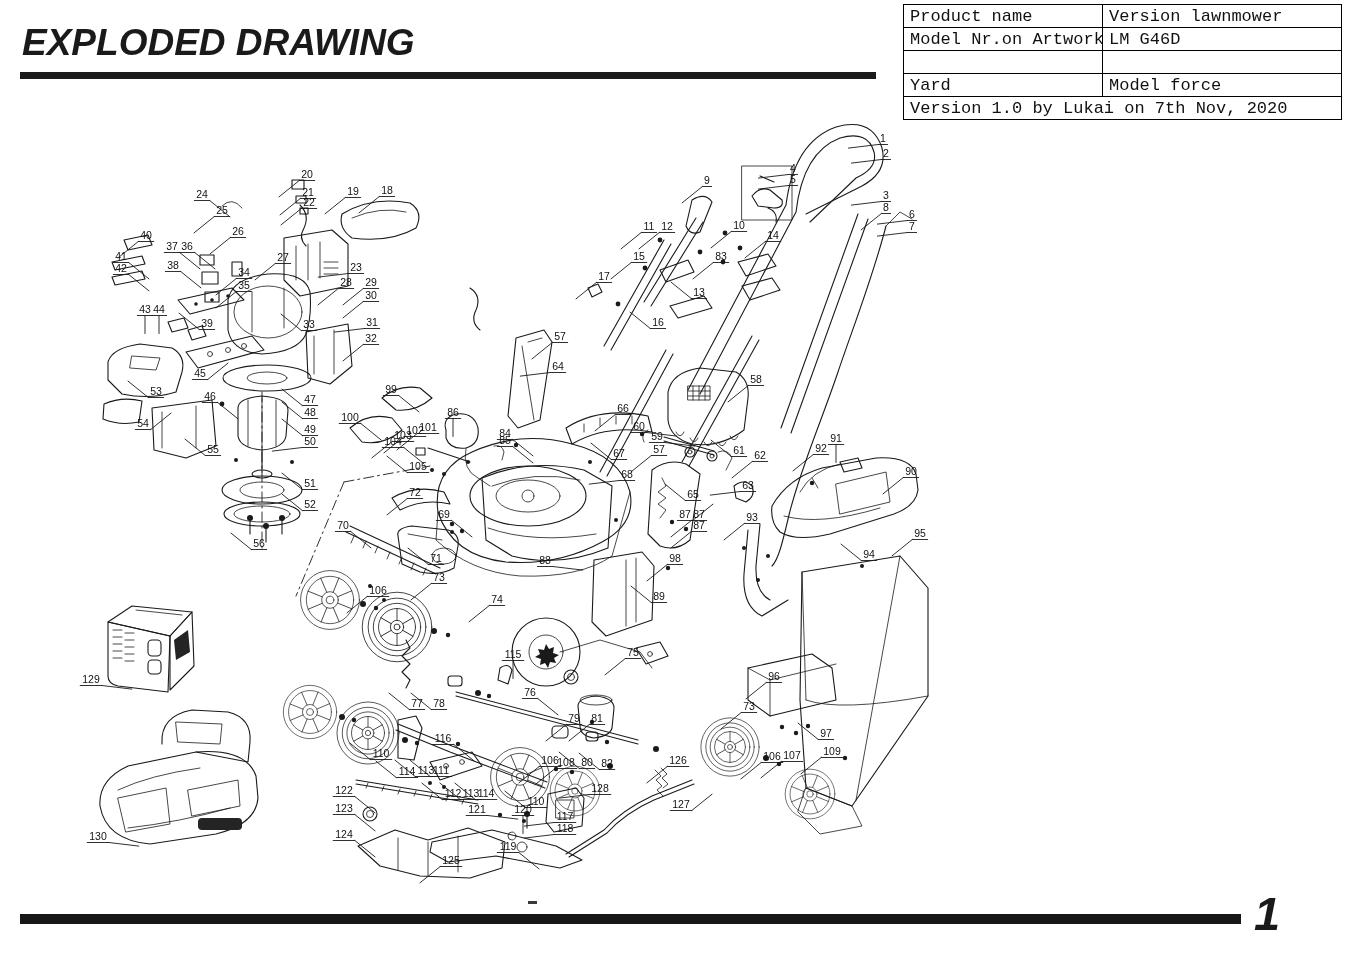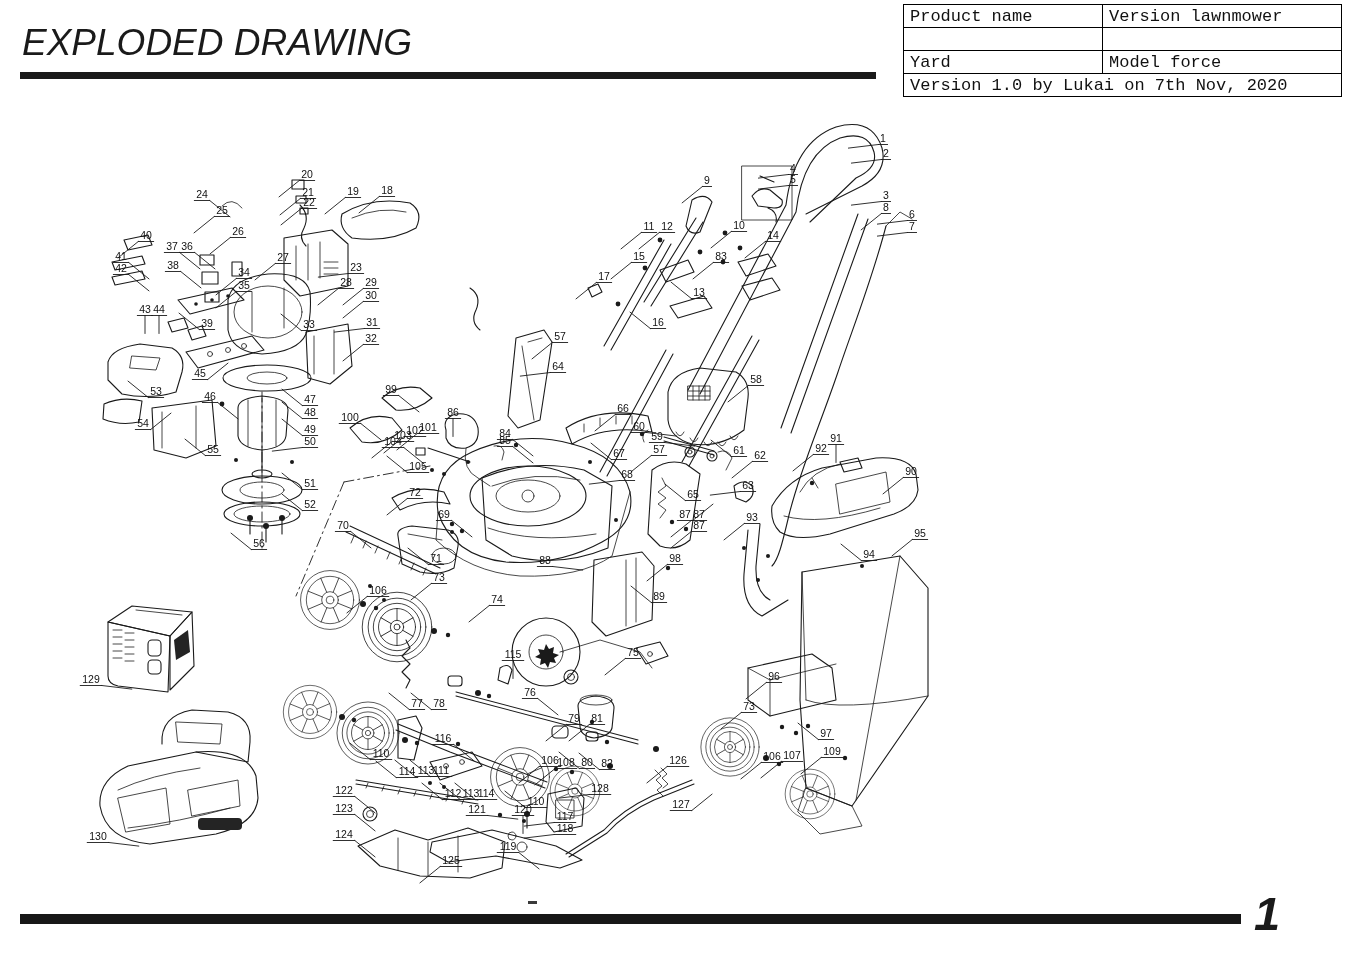--- a/index.html
+++ b/index.html
@@ -1,18 +1,18 @@
 <!DOCTYPE html>
 <html><head>
 <meta charset="utf-8">
 <style>
   html,body{margin:0;padding:0;background:#e8e8e8;}
   .page{position:relative;width:1352px;height:955px;background:#fff;overflow:hidden;
         font-family:"Liberation Sans",sans-serif;color:#111;}
-  .title{position:absolute;left:22px;top:22px;margin:0;font-size:37px;font-weight:normal;
+  .title{position:absolute;left:22px;top:22px;margin:0;font-size:37px;font-weight:bold;
          font-style:italic;letter-spacing:0px;color:#1a1a1a;white-space:nowrap;}
   .title-rule{position:absolute;left:20px;top:72px;width:856px;height:7px;background:#1a1a1a;}
   table.info{position:absolute;left:903px;top:4px;width:439px;border-collapse:collapse;
              font-size:17px;table-layout:fixed;font-family:Liberation Mono, monospace;}
   table.info td{border:1.7px solid #000;padding:0 6px;height:22px;vertical-align:middle;
                 white-space:nowrap;overflow:hidden;}
   table.info td.c1{width:186px;}
   .footer-bar{position:absolute;left:20px;top:914px;width:1221px;height:10px;background:#171717;}
   .page-number{position:absolute;left:1254px;top:886px;font-size:47px;font-weight:bold;
                font-style:italic;color:#1a1a1a;}
@@ -33,20 +33,24 @@
 <div class="page">
 
   <h1 class="title">EXPLODED DRAWING</h1>
   <div class="title-rule"></div>
 
   <table class="info">
     <tbody>
         <tr>
           <td class="c1">Product name</td>
           <td>Version lawnmower</td>
+        </tr>
+        <tr>
+          <td class="c1">Model Nr.on Artwork</td>
+          <td>LM G46D</td>
         </tr>
         <tr>
           <td class="c1">&nbsp;</td>
           <td>&nbsp;</td>
         </tr>
         <tr>
           <td class="c1">Yard</td>
           <td>Model force</td>
         </tr>
         <tr>

